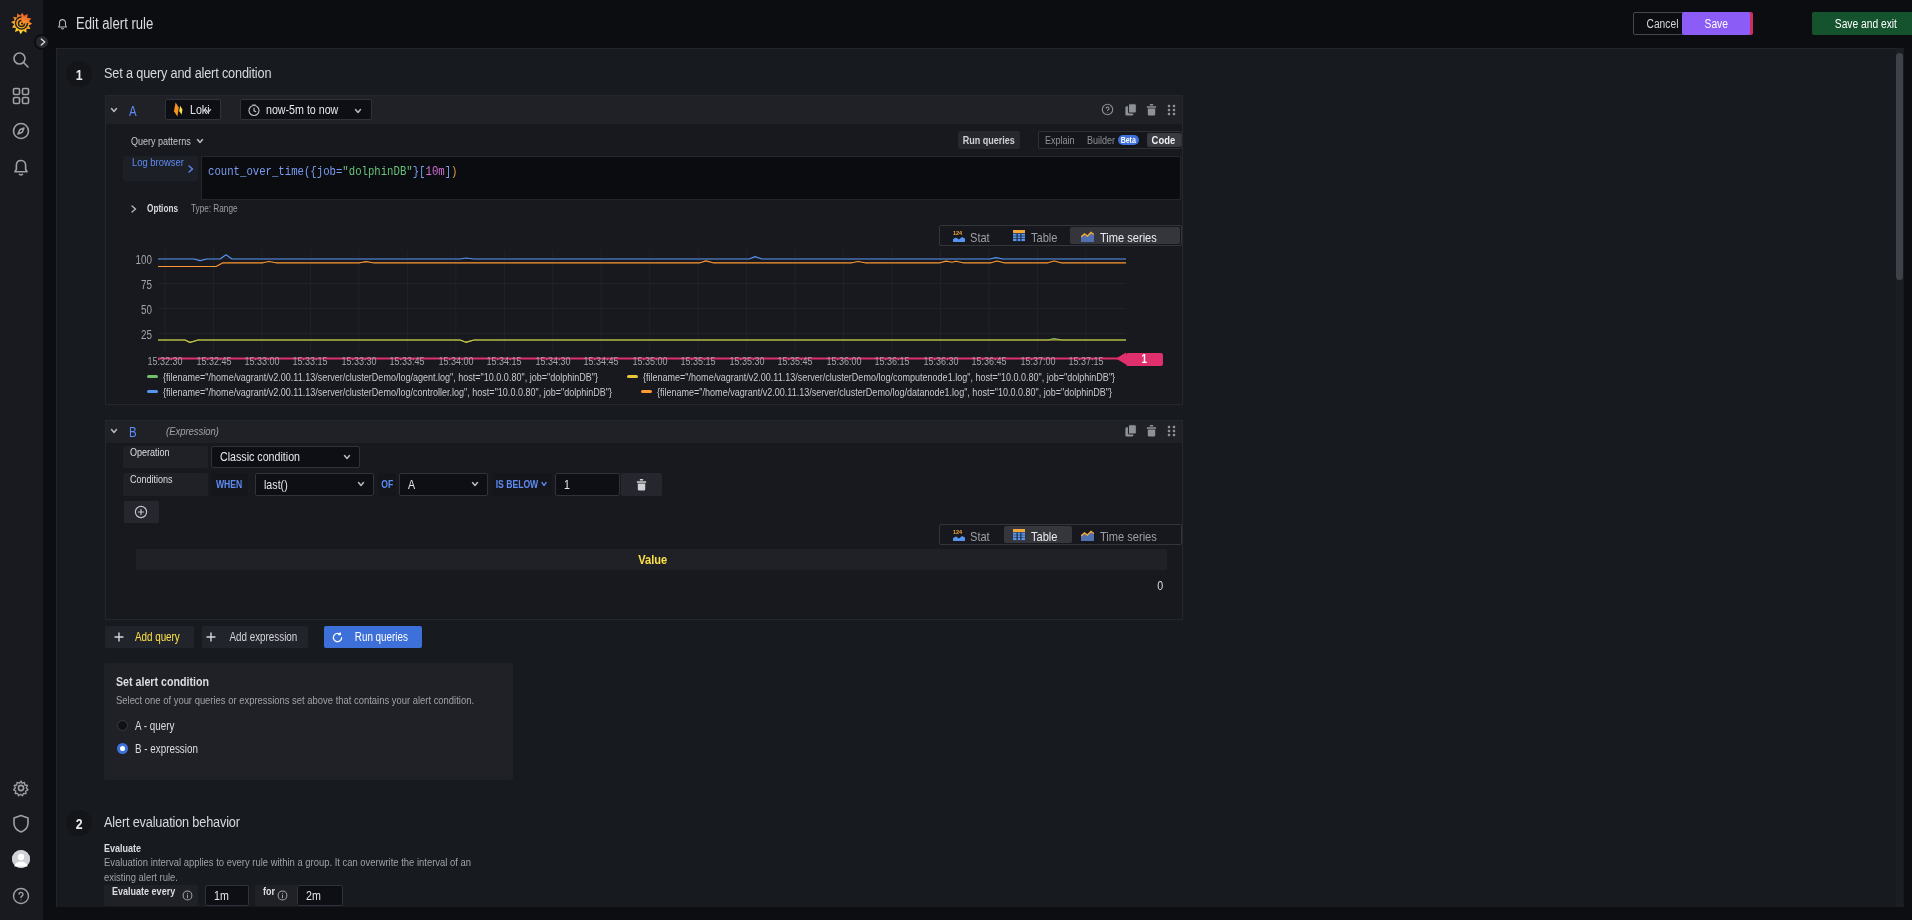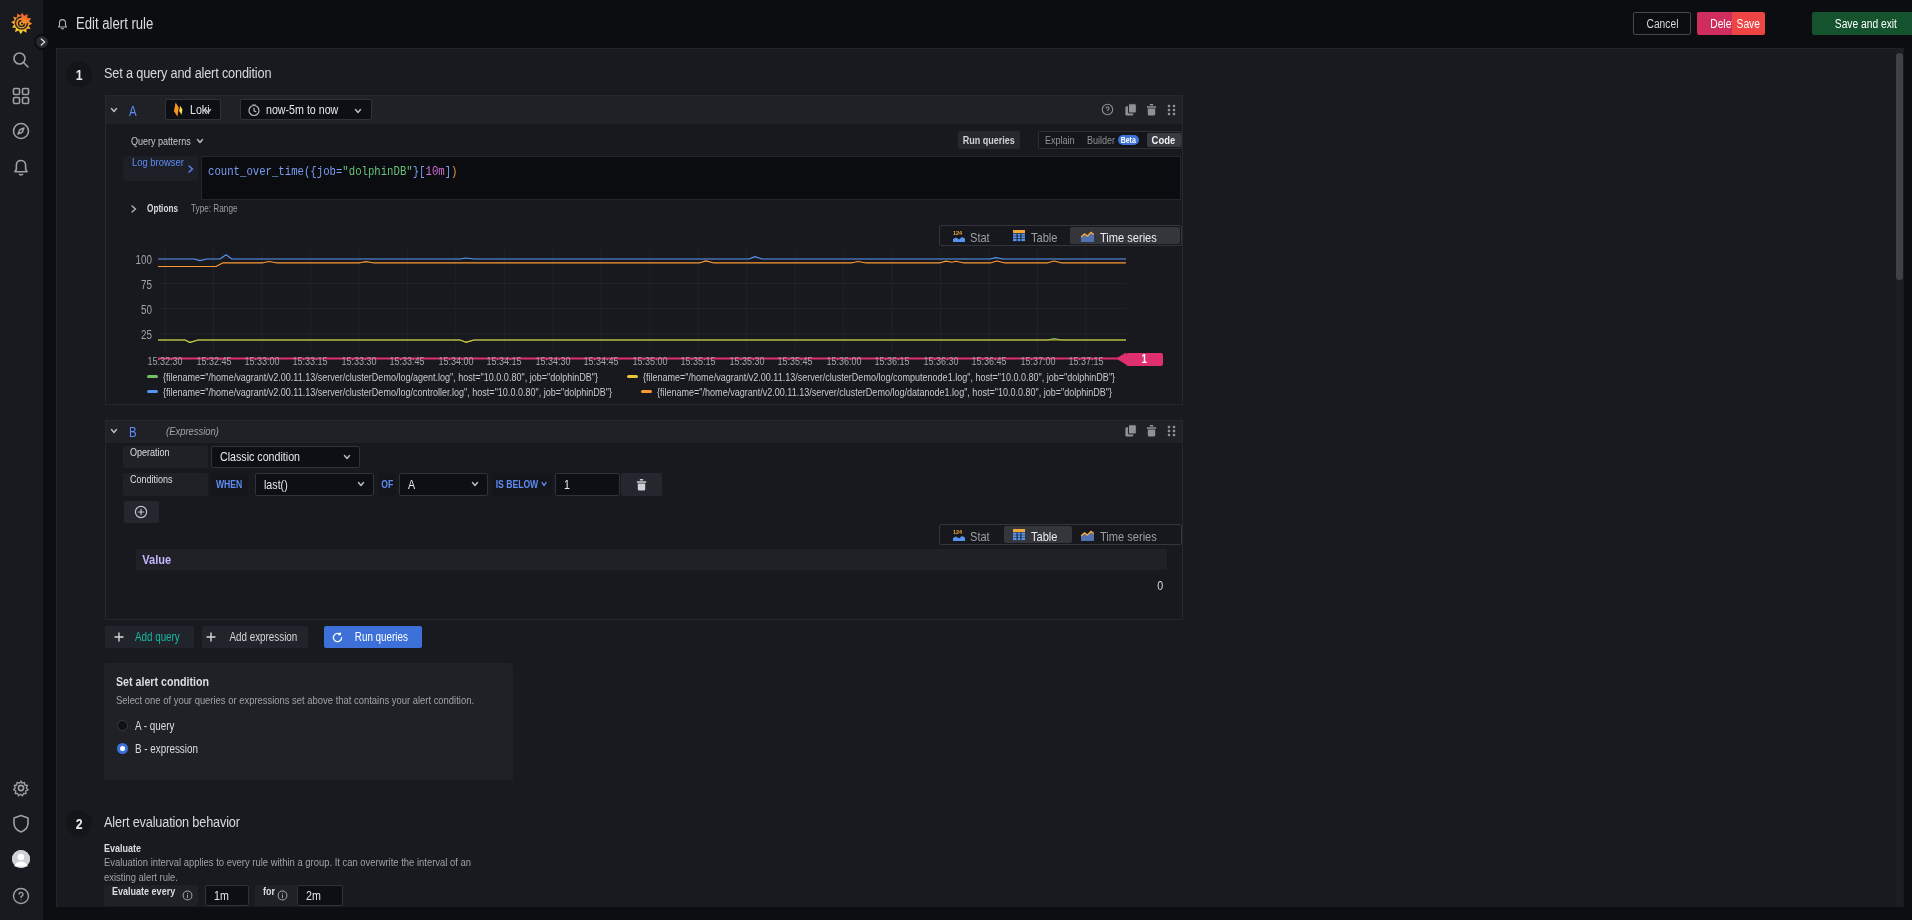--- a/index.html
+++ b/index.html
@@ -29,21 +29,21 @@
     <path d="M8 2 C5.5 2 4.3 3.8 4.3 6 L4.3 9 L3.2 11 L12.8 11 L11.7 9 L11.7 6 C11.7 3.8 10.5 2 8 2 Z" fill="none" stroke="#b9bbc0" stroke-width="1.3" stroke-linejoin="round"></path>
     <path d="M6.6 12.6 a1.5 1.5 0 0 0 2.8 0" fill="none" stroke="#b9bbc0" stroke-width="1.3"></path>
   </svg>
 <div class="abs sx" style="left:76px;top:15px;font-size:16px;color:#dbdce0">Edit alert rule</div>
 <div class="btn" style="left:1633px;top:12px;width:58px;height:23px;border:1px solid #46474d;color:#d5d6da">
     <span>Cancel</span>
   </div>
 <div class="btn" style="left:1697px;top:12px;width:56px;height:23px;background:#cf2d5e">
     <span>Delete</span>
   </div>
-<div class="btn" style="left:1732px;top:12px;width:33px;height:23px;background:#ef4444">
+<div class="btn" style="left:1682px;top:12px;width:68px;height:23px;background:#8b5cf6">
     <span>Save</span>
   </div>
 <div class="btn" style="left:1812px;top:12px;width:108px;height:23px;background:#14532d">
     <span>Save and exit</span>
   </div>
 
 <div class="abs" style="left:0;top:0;width:43px;height:920px;background:#191a1f"></div>
 <svg class="abs" style="left:9px;top:11px" width="25" height="25" viewBox="0 0 100 100">
 <defs>
       <linearGradient id="gflame" x1="0.1" y1="1" x2="0.5" y2="0">
@@ -382,24 +382,24 @@
     <rect x="7.4" y="3.6" width="1" height="7.5" fill="#17191e"></rect>
   </svg>
 <div class="abs sx" style="left:1031px;top:529px;font-size:13.5px;font-weight:500;color:#ebecef">Table</div>
 <svg class="abs" style="left:1081px;top:529px" width="13" height="12" viewBox="0 0 13 12">
     <path d="M0 12 L0 7 L3.5 4 L6.5 6 L10 2.5 L13 4.5 L13 12 Z" fill="#5170b0"></path>
     <path d="M0 7 L3.5 4 L6.5 6 L10 2.5 L13 4.5" fill="none" stroke="#f2a73b" stroke-width="1.4"></path>
   </svg>
 <div class="abs sx graytxt" style="left:1100px;top:529px;font-size:13.5px">Time series</div>
 
 <div class="abs" style="left:136px;top:549px;width:1031px;height:21px;background:#1f2127"></div>
-<div class="abs" style="left:136px;top:552px;width:1027px;text-align:left;font-size:13.5px;font-weight:600;color:#c4b5fd"><span class="sxr" style="display:inline-block">Value</span></div>
+<div class="abs" style="left:136px;top:552px;width:1027px;text-align:center;font-size:13.5px;font-weight:600;color:#fde047"><span class="sxr" style="display:inline-block">Value</span></div>
 <div class="abs" style="left:136px;top:578px;width:1027px;text-align:right;font-size:13px;color:#dcdde0"><span class="sxr" style="display:inline-block">0</span></div>
 
-<div class="btn" style="left:105px;top:626px;width:89px;height:22px;background:#22242b;color:#14b8a6;font-size:12px">
+<div class="btn" style="left:105px;top:626px;width:89px;height:22px;background:#22242b;color:#fde047;font-size:12px">
   <svg style="margin-right:6px" width="10" height="10" viewBox="0 0 10 10">
       <path d="M5 1 L5 9 M1 5 L9 5" stroke="#d5d6da" stroke-width="1.4" stroke-linecap="round"></path>
     </svg>
     <span>Add query</span>
   </div>
 <div class="btn" style="left:202px;top:626px;width:106px;height:22px;background:#22242b;color:#d5d6da;font-size:12px">
   <svg style="margin-right:6px" width="10" height="10" viewBox="0 0 10 10">
       <path d="M5 1 L5 9 M1 5 L9 5" stroke="#d5d6da" stroke-width="1.4" stroke-linecap="round"></path>
     </svg>
     <span>Add expression</span>

